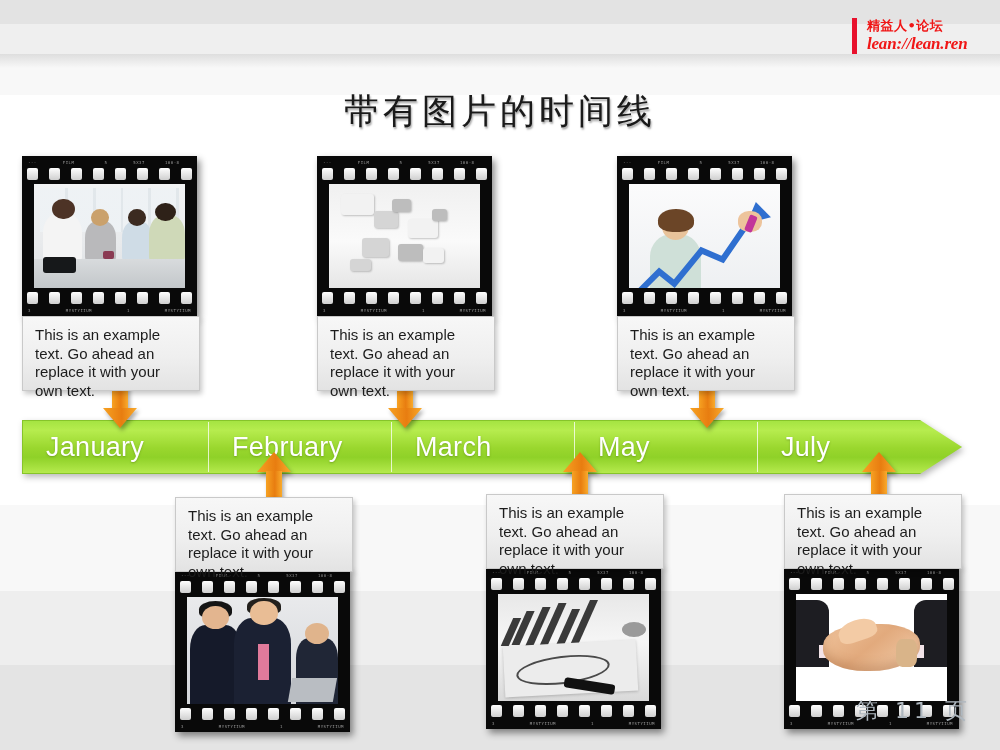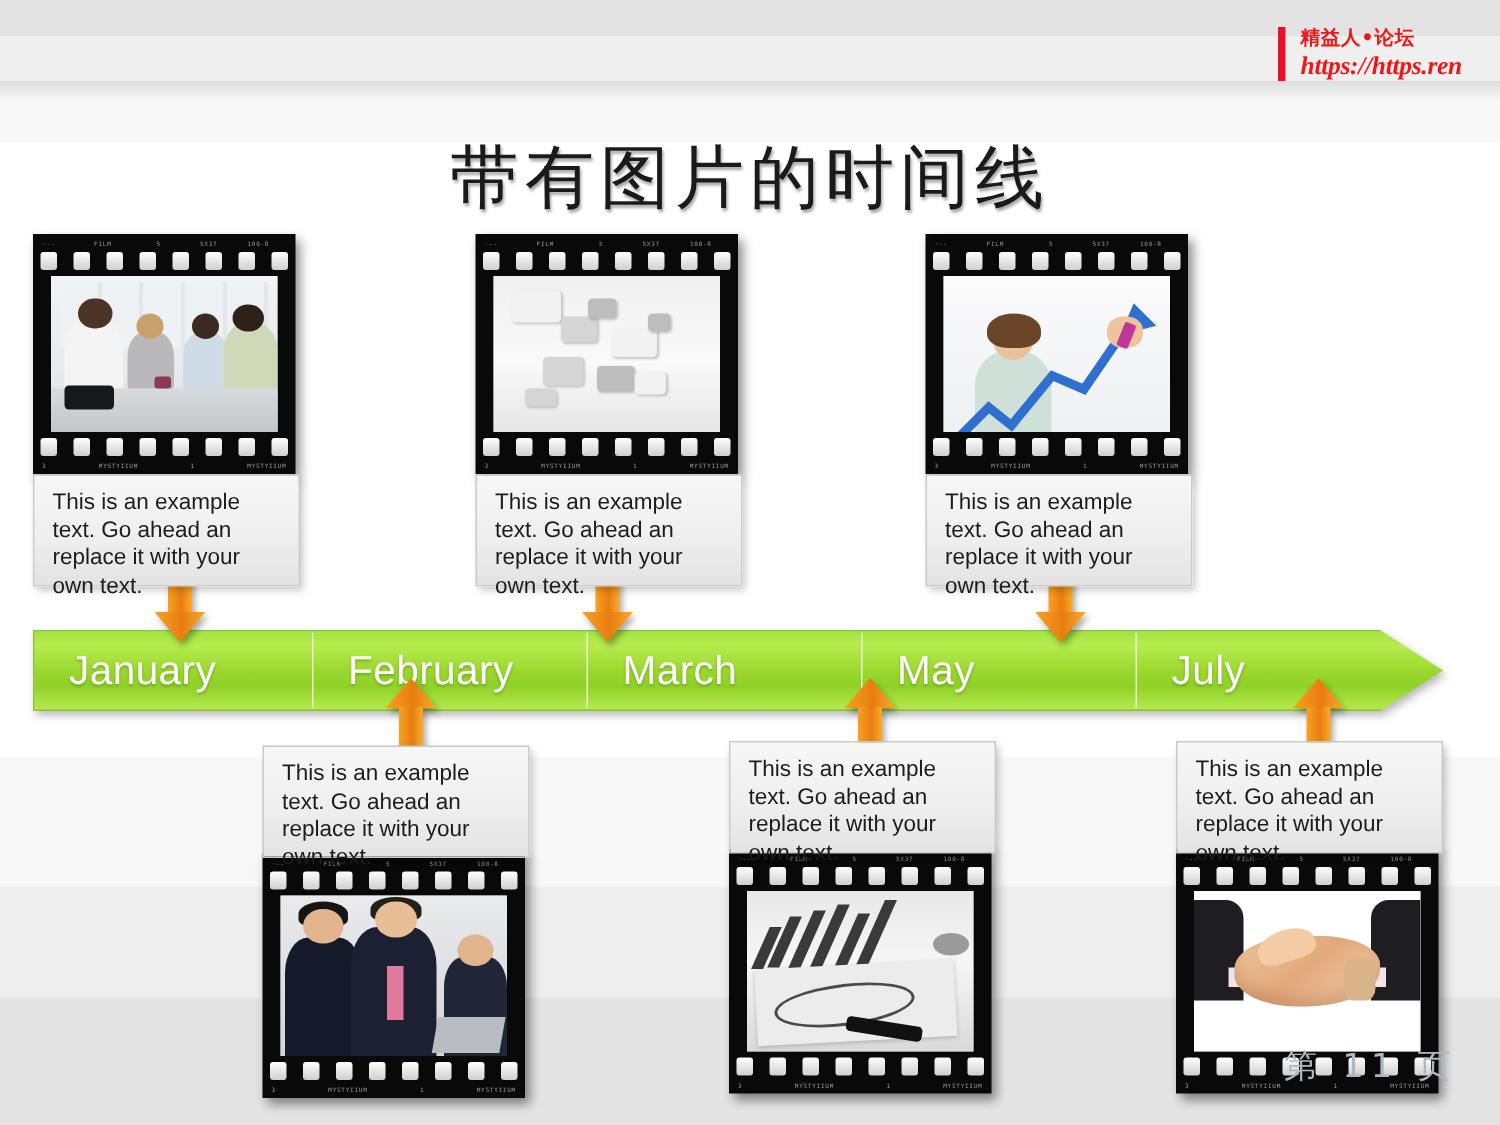--- a/index.html
+++ b/index.html
@@ -51,21 +51,21 @@
     font-style: italic; line-height: 20px; letter-spacing: -.2px;
     font-family: "Liberation Serif", serif;
   }
 
   
   #title {
     position: absolute;
     left: 0; top: 88px; width: 1000px;
     text-align: center;
     font-family: "DejaVu Serif", serif;
-    font-size: 46px;
+    font-size: 35px;
     color: #1a1a1a;
     letter-spacing: 4px;
     text-shadow: 1px 2px 2px rgba(0,0,0,.35);
     z-index: 30;
   }
 
   
   .film {
     position: absolute;
     background: #090909;
@@ -260,21 +260,21 @@
   <div class="band band-top1"></div>
   <div class="band band-top2"></div>
   <div class="band band-top3"></div>
   <div class="band band-top4"></div>
   <div class="band band-b1"></div>
   <div class="band band-b2"></div>
   <div class="band band-b3"></div>
 
   <div id="logo">
     <div class="cn">精益人•论坛</div>
-    <div class="url">https://https.ren</div>
+    <div class="url">lean://lean.ren</div>
   </div>
 
   <div id="title">带有图片的时间线</div>
 
   <div class="film" style="left:22px; top:156px; width:175px; height:160px;">
     <div class="micro t">
       <span>·--</span>
       <span style="margin-left:22px">FILM</span>
       <span style="margin-left:26px">5</span>
       <span style="margin-left:22px">5X37</span>

